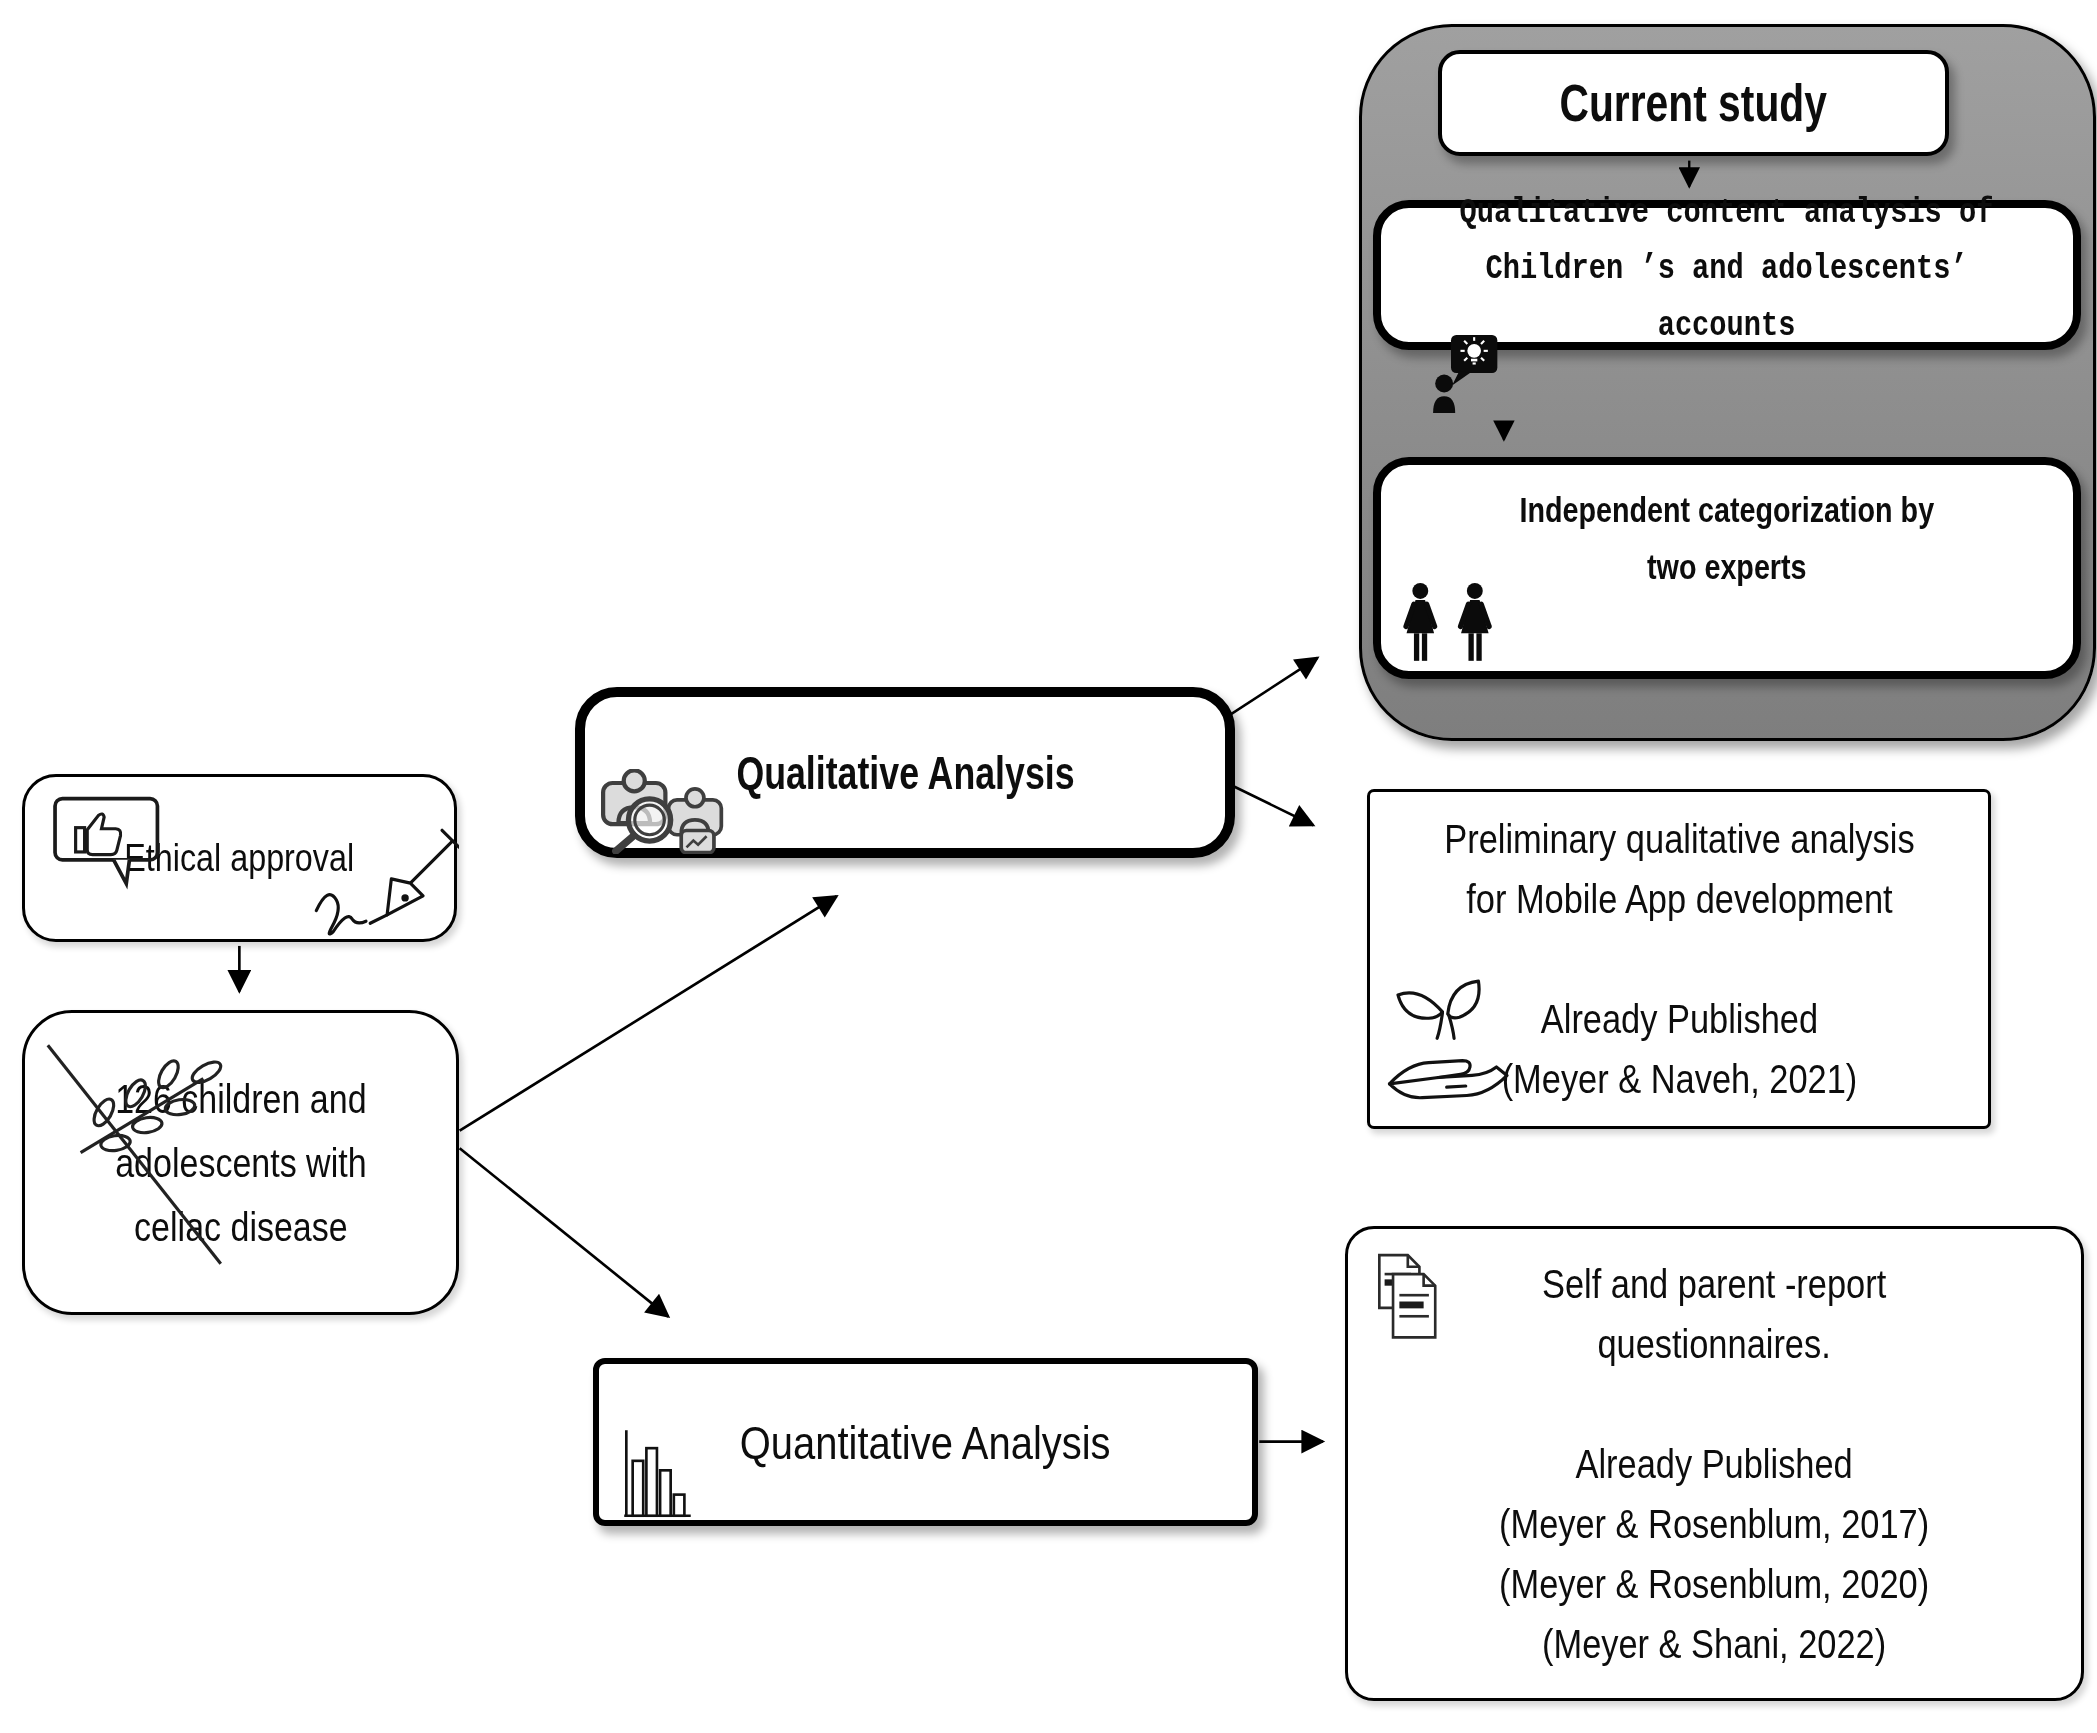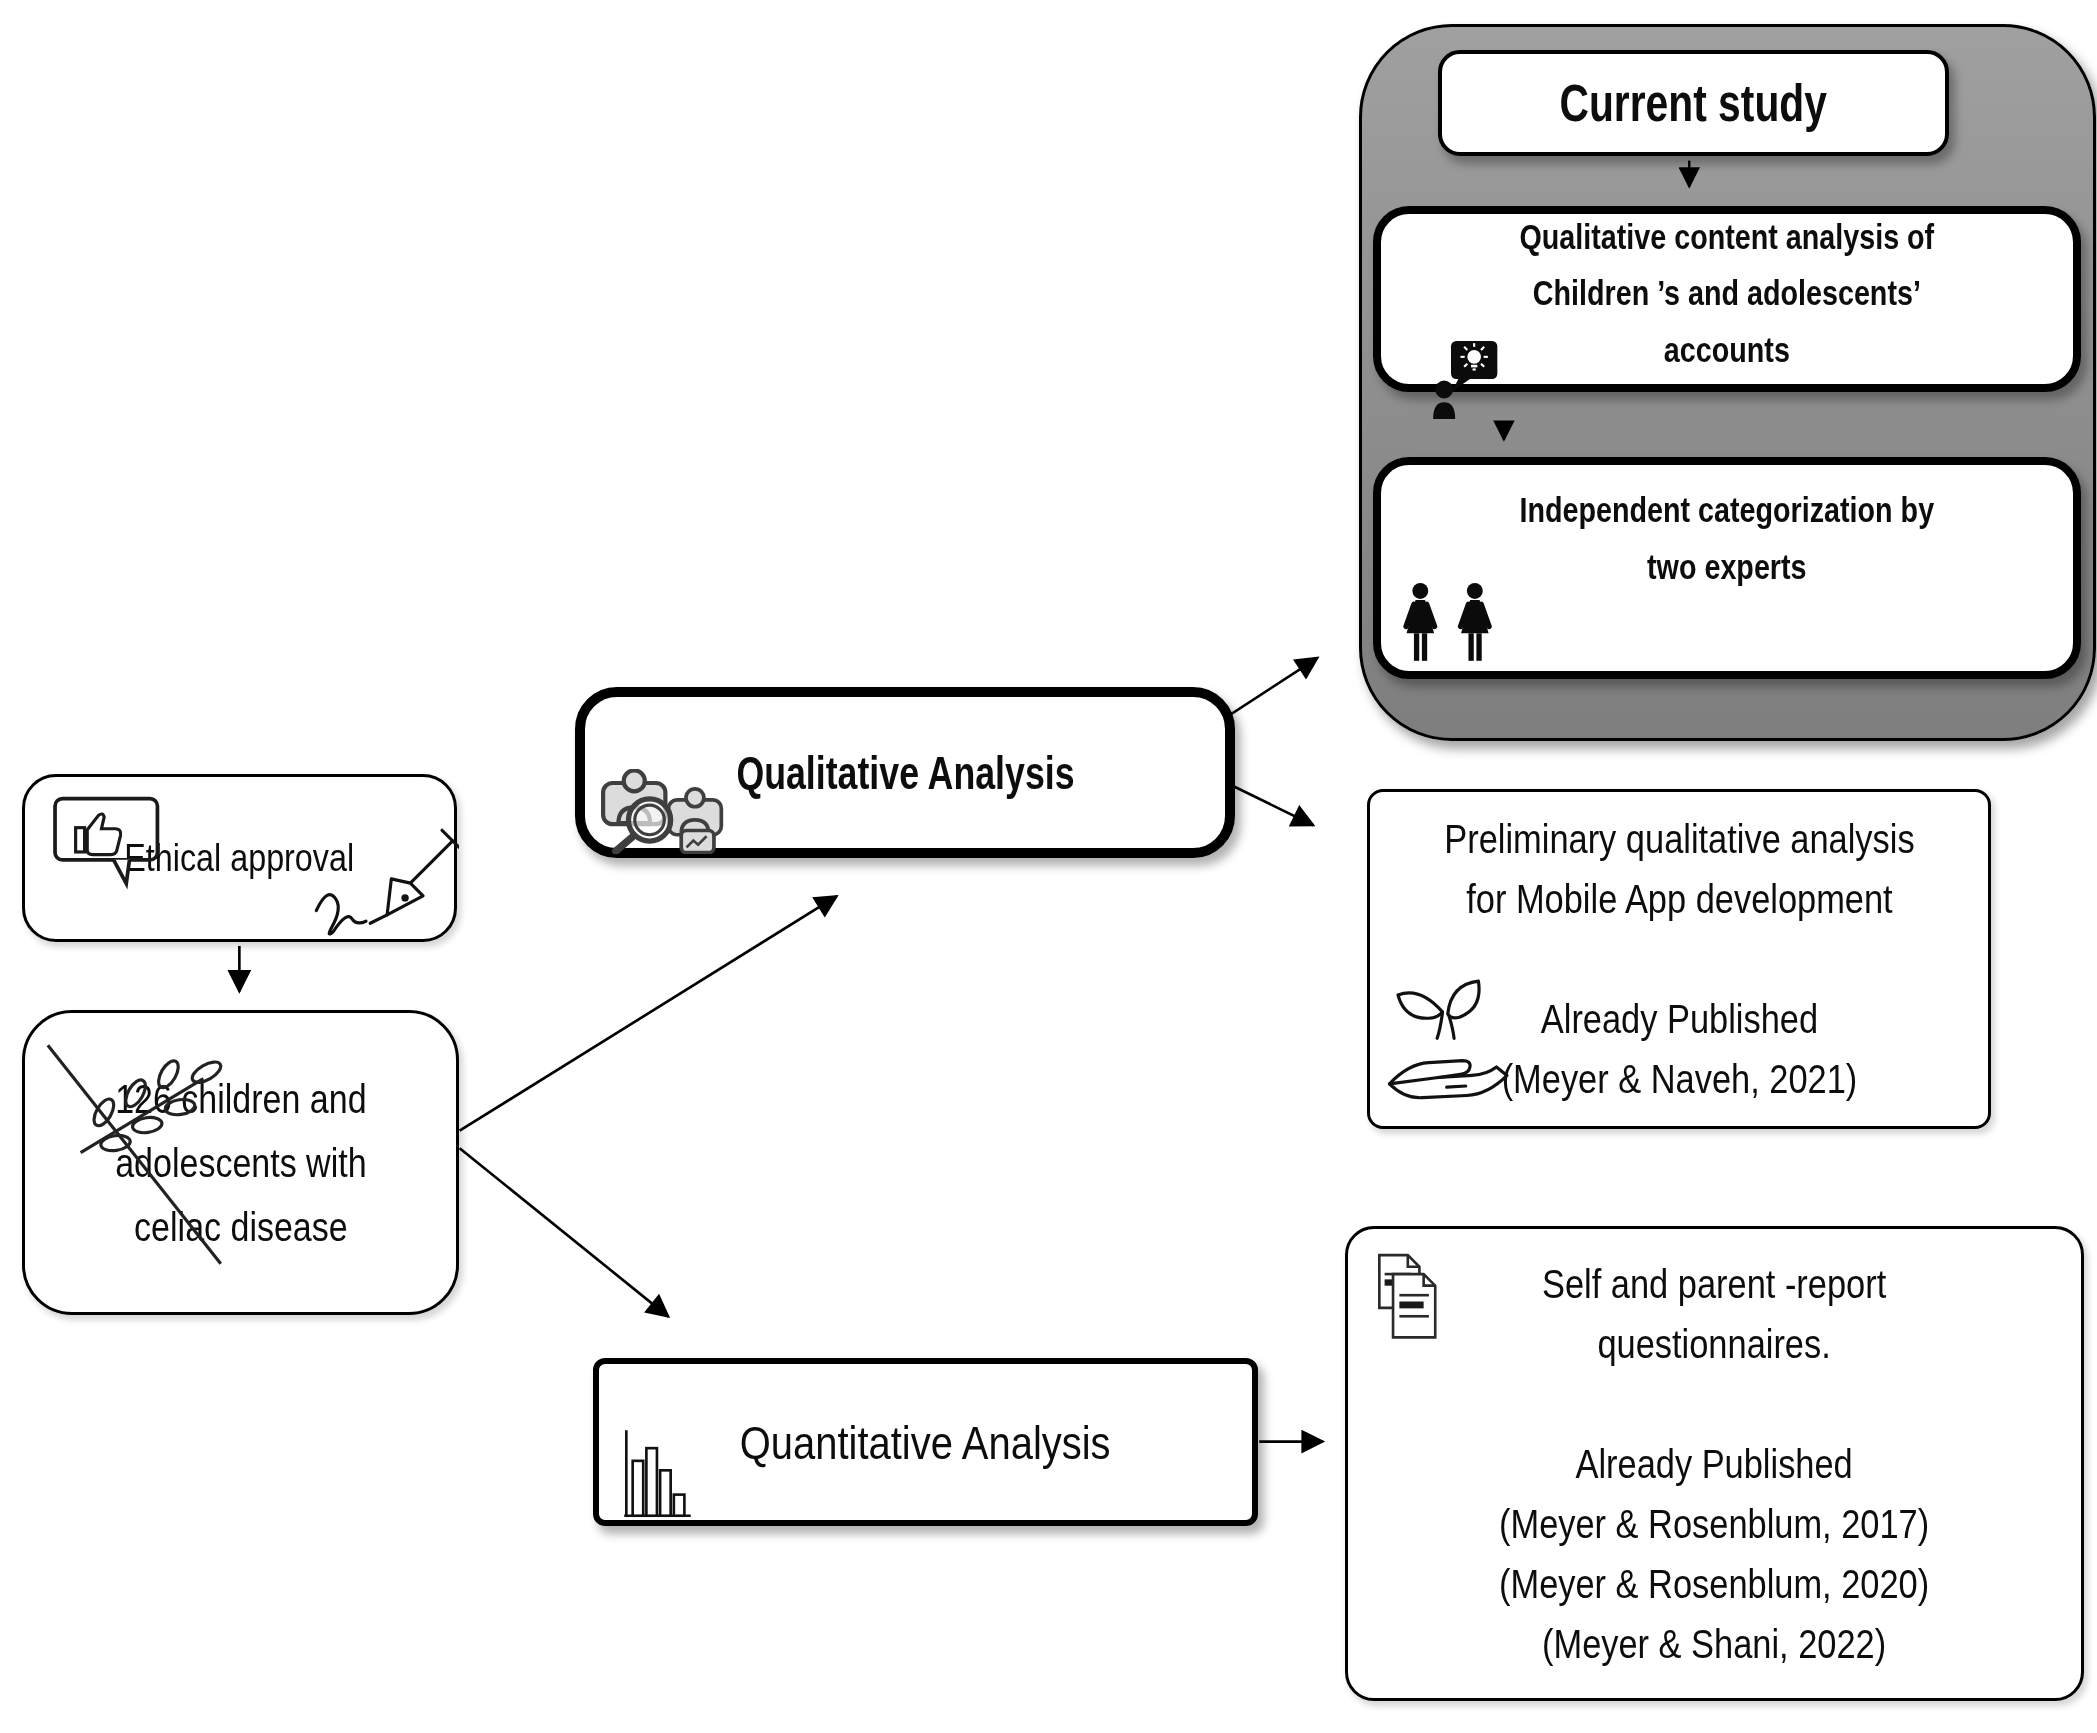--- a/index.html
+++ b/index.html
@@ -15,32 +15,32 @@
   .group{
     position:absolute;left:1359px;top:24px;width:731px;height:711px;
     border:3.2px solid #000;border-radius:93px;
     background:linear-gradient(180deg,#a0a0a0 0%,#8d8d8d 55%,#7e7e7e 100%);
     box-shadow:5.3px 7.4px 10.6px rgba(0,0,0,.35);
   }
   .title-box{left:1438px;top:50px;width:511px;height:106px;border-width:4.2px;border-radius:22px;}
   .title-box .txt{font-size:51px;font-weight:bold;transform:scaleX(.80);}
   .step-box{left:1373px;width:708px;border-width:8px;border-radius:36px;}
   .step-box .txt{font-size:35px;font-weight:bold;line-height:1.62;transform:scaleX(.82);}
-  #step1{top:206px;height:186px;}
+  #step1{top:200px;height:150px;font-family:Liberation Mono, monospace;}
   #step2{top:457px;height:222px;}
   .side-box{border-width:3.7px;align-items:center;}
   #ethical{left:22px;top:774px;width:435px;height:168px;border-radius:34px;}
   #ethical .txt{font-size:38px;transform:scaleX(.85);}
   #sample{left:22px;top:1010px;width:437px;height:305px;border-radius:50px;}
   #sample .txt{font-size:40px;line-height:1.6;transform:scaleX(.85);}
   #qualitative{left:575px;top:687px;width:660px;height:171px;border-width:10.6px;border-radius:42px;}
   #qualitative .txt{font-size:47px;font-weight:bold;transform:scaleX(.76);}
   #quantitative{left:593px;top:1358px;width:665px;height:168px;border-width:6.9px;border-radius:12px;}
   #quantitative .txt{font-size:47px;transform:scaleX(.85);}
-  #preliminary{left:1367px;top:789px;width:624px;height:340px;border-radius:16px;}
+  #preliminary{left:1367px;top:789px;width:624px;height:340px;border-radius:7px;}
   #preliminary .txt{font-size:40px;line-height:1.5;transform:scaleX(.86);}
   #selfreport{left:1345px;top:1226px;width:739px;height:475px;border-radius:29px;}
   #selfreport .txt{font-size:40px;line-height:1.5;transform:scaleX(.86);}
   .icon{position:absolute;}
   svg{display:block;}
   #connectors{position:absolute;left:0;top:0;width:2097px;height:1733px;pointer-events:none;}
 </style>
 </head>
 <body>
 

